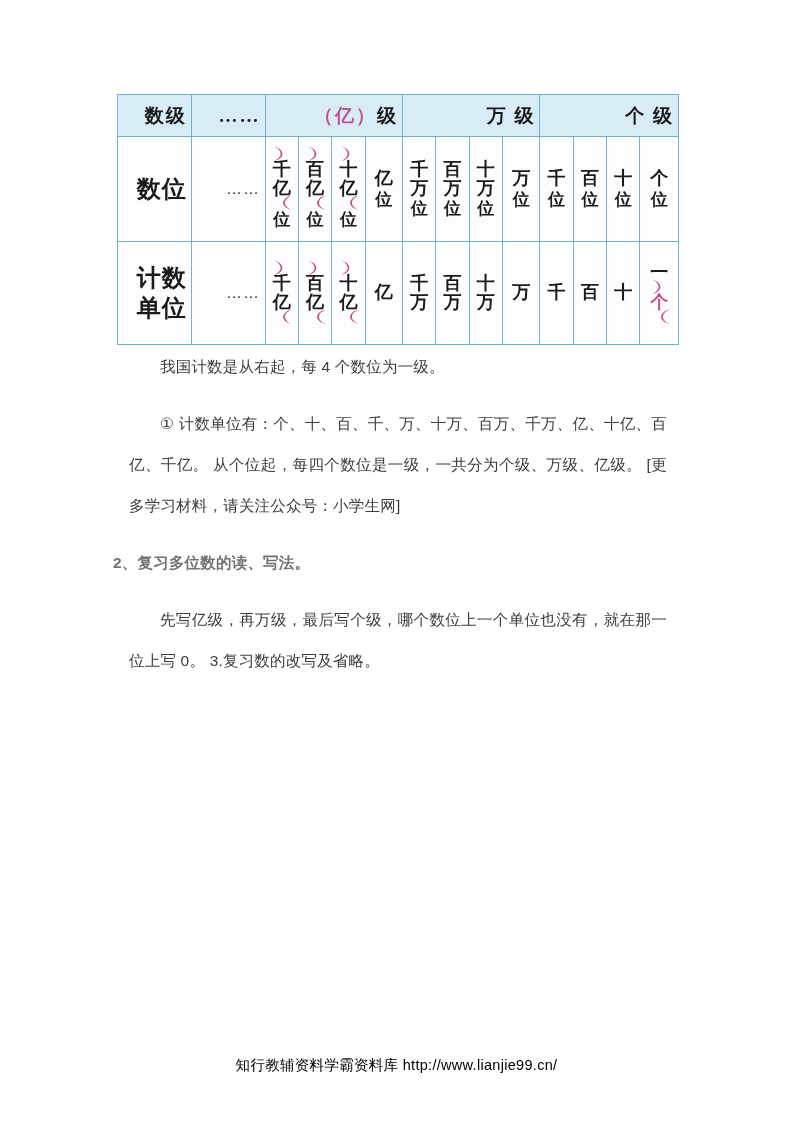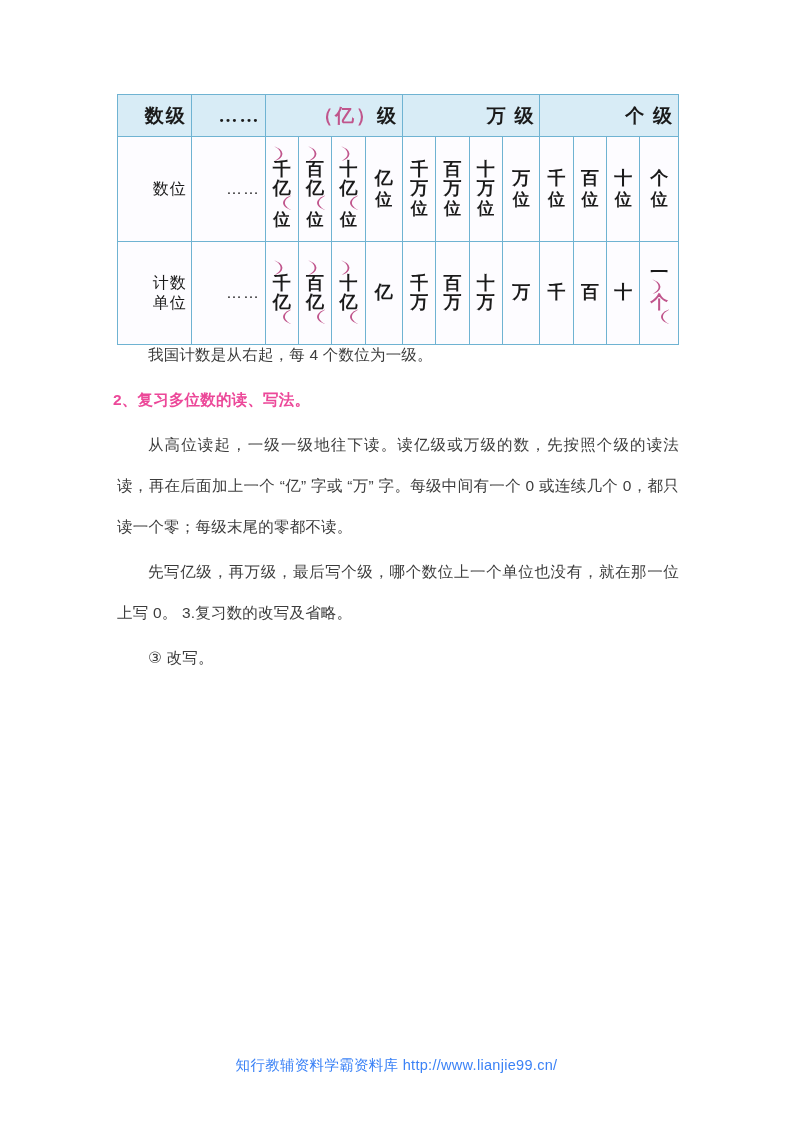--- a/index.html
+++ b/index.html
@@ -55,22 +55,22 @@
   tr.header-row td.lvl {
     letter-spacing: 5px;
   }
   table.digit-table tr.row-weiwei td {
     height: 96px;
   }
   table.digit-table tr.row-unit td {
     height: 94px;
   }
   td.label-cell {
-    font-size: 16px;
-    font-weight: 400;
+    font-size: 24px;
+    font-weight: 700;
     letter-spacing: 1px;
     line-height: 1.25;
   }
   td.dots-cell {
     font-size: 15px;
     letter-spacing: 2px;
     color: #2a2a2a;
   }
 
   
@@ -119,49 +119,49 @@
   .hd-paren { color: #c0558c; }
 
   
   .content {
     position: absolute;
     left: 0;
     top: 330px;
     width: 793px;
   }
   p.para {
-    margin: 4px;
+    margin: 16px;
     padding: 0 110px 0 113px;
     font-size: 15.5px;
     line-height: 41px;
     text-align: justify;
     text-justify: inter-ideograph;
     color: #3c3c3c;
     letter-spacing: 0.2px;
   }
   p.indent { text-indent: 2em; }
   p.heading-red {
     margin: 0;
     padding: 0 54px 0 113px;
     font-size: 15.5px;
     line-height: 41px;
-    color: #ec4899;
+    color: #737373;
     font-weight: 600;
     letter-spacing: 0.2px;
   }
 
   
   .footer {
     position: absolute;
     left: 0;
     top: 1056px;
     width: 793px;
     text-align: center;
     font-size: 14.5px;
-    color: #3b82f6;
+    color: #000000;
     letter-spacing: 0.3px;
   }
 </style>
 </head>
 <body>
 
 <div class="page">
 
   <div class="table-wrap">
     <table class="digit-table">
@@ -375,21 +375,20 @@
             <span class="arc bot">︶</span>
           </div>
         </td>
       </tr>
     </tbody>
       </table>
   </div>
 
   <div class="content">
     <p class="para indent">我国计数是从右起，每 4 个数位为一级。</p>
+    <p class="para indent">①  计数单位有：个、十、百、千、万、十万、百万、千万、亿、十亿、百亿、千亿。 从个位起，每四个数位是一级，一共分为个级、万级、亿级。 [更多学习材料，请关注公众号：小学生网]</p>
     <p class="heading-red">2、复习多位数的读、写法。</p>
-    <p class="para indent">从高位读起，一级一级地往下读。读亿级或万级的数，先按照个级的读法读，再在后面加上一个 “亿” 字或 “万” 字。每级中间有一个 0 或连续几个 0，都只读一个零；每级末尾的零都不读。</p>
     <p class="para indent">先写亿级，再万级，最后写个级，哪个数位上一个单位也没有，就在那一位上写 0。 3.复习数的改写及省略。</p>
-    <p class="para indent">③  改写。</p>
   </div>
 
   <div class="footer">知行教辅资料学霸资料库 http://www.lianjie99.cn/</div>
 
 </div>
 
 </body></html>

